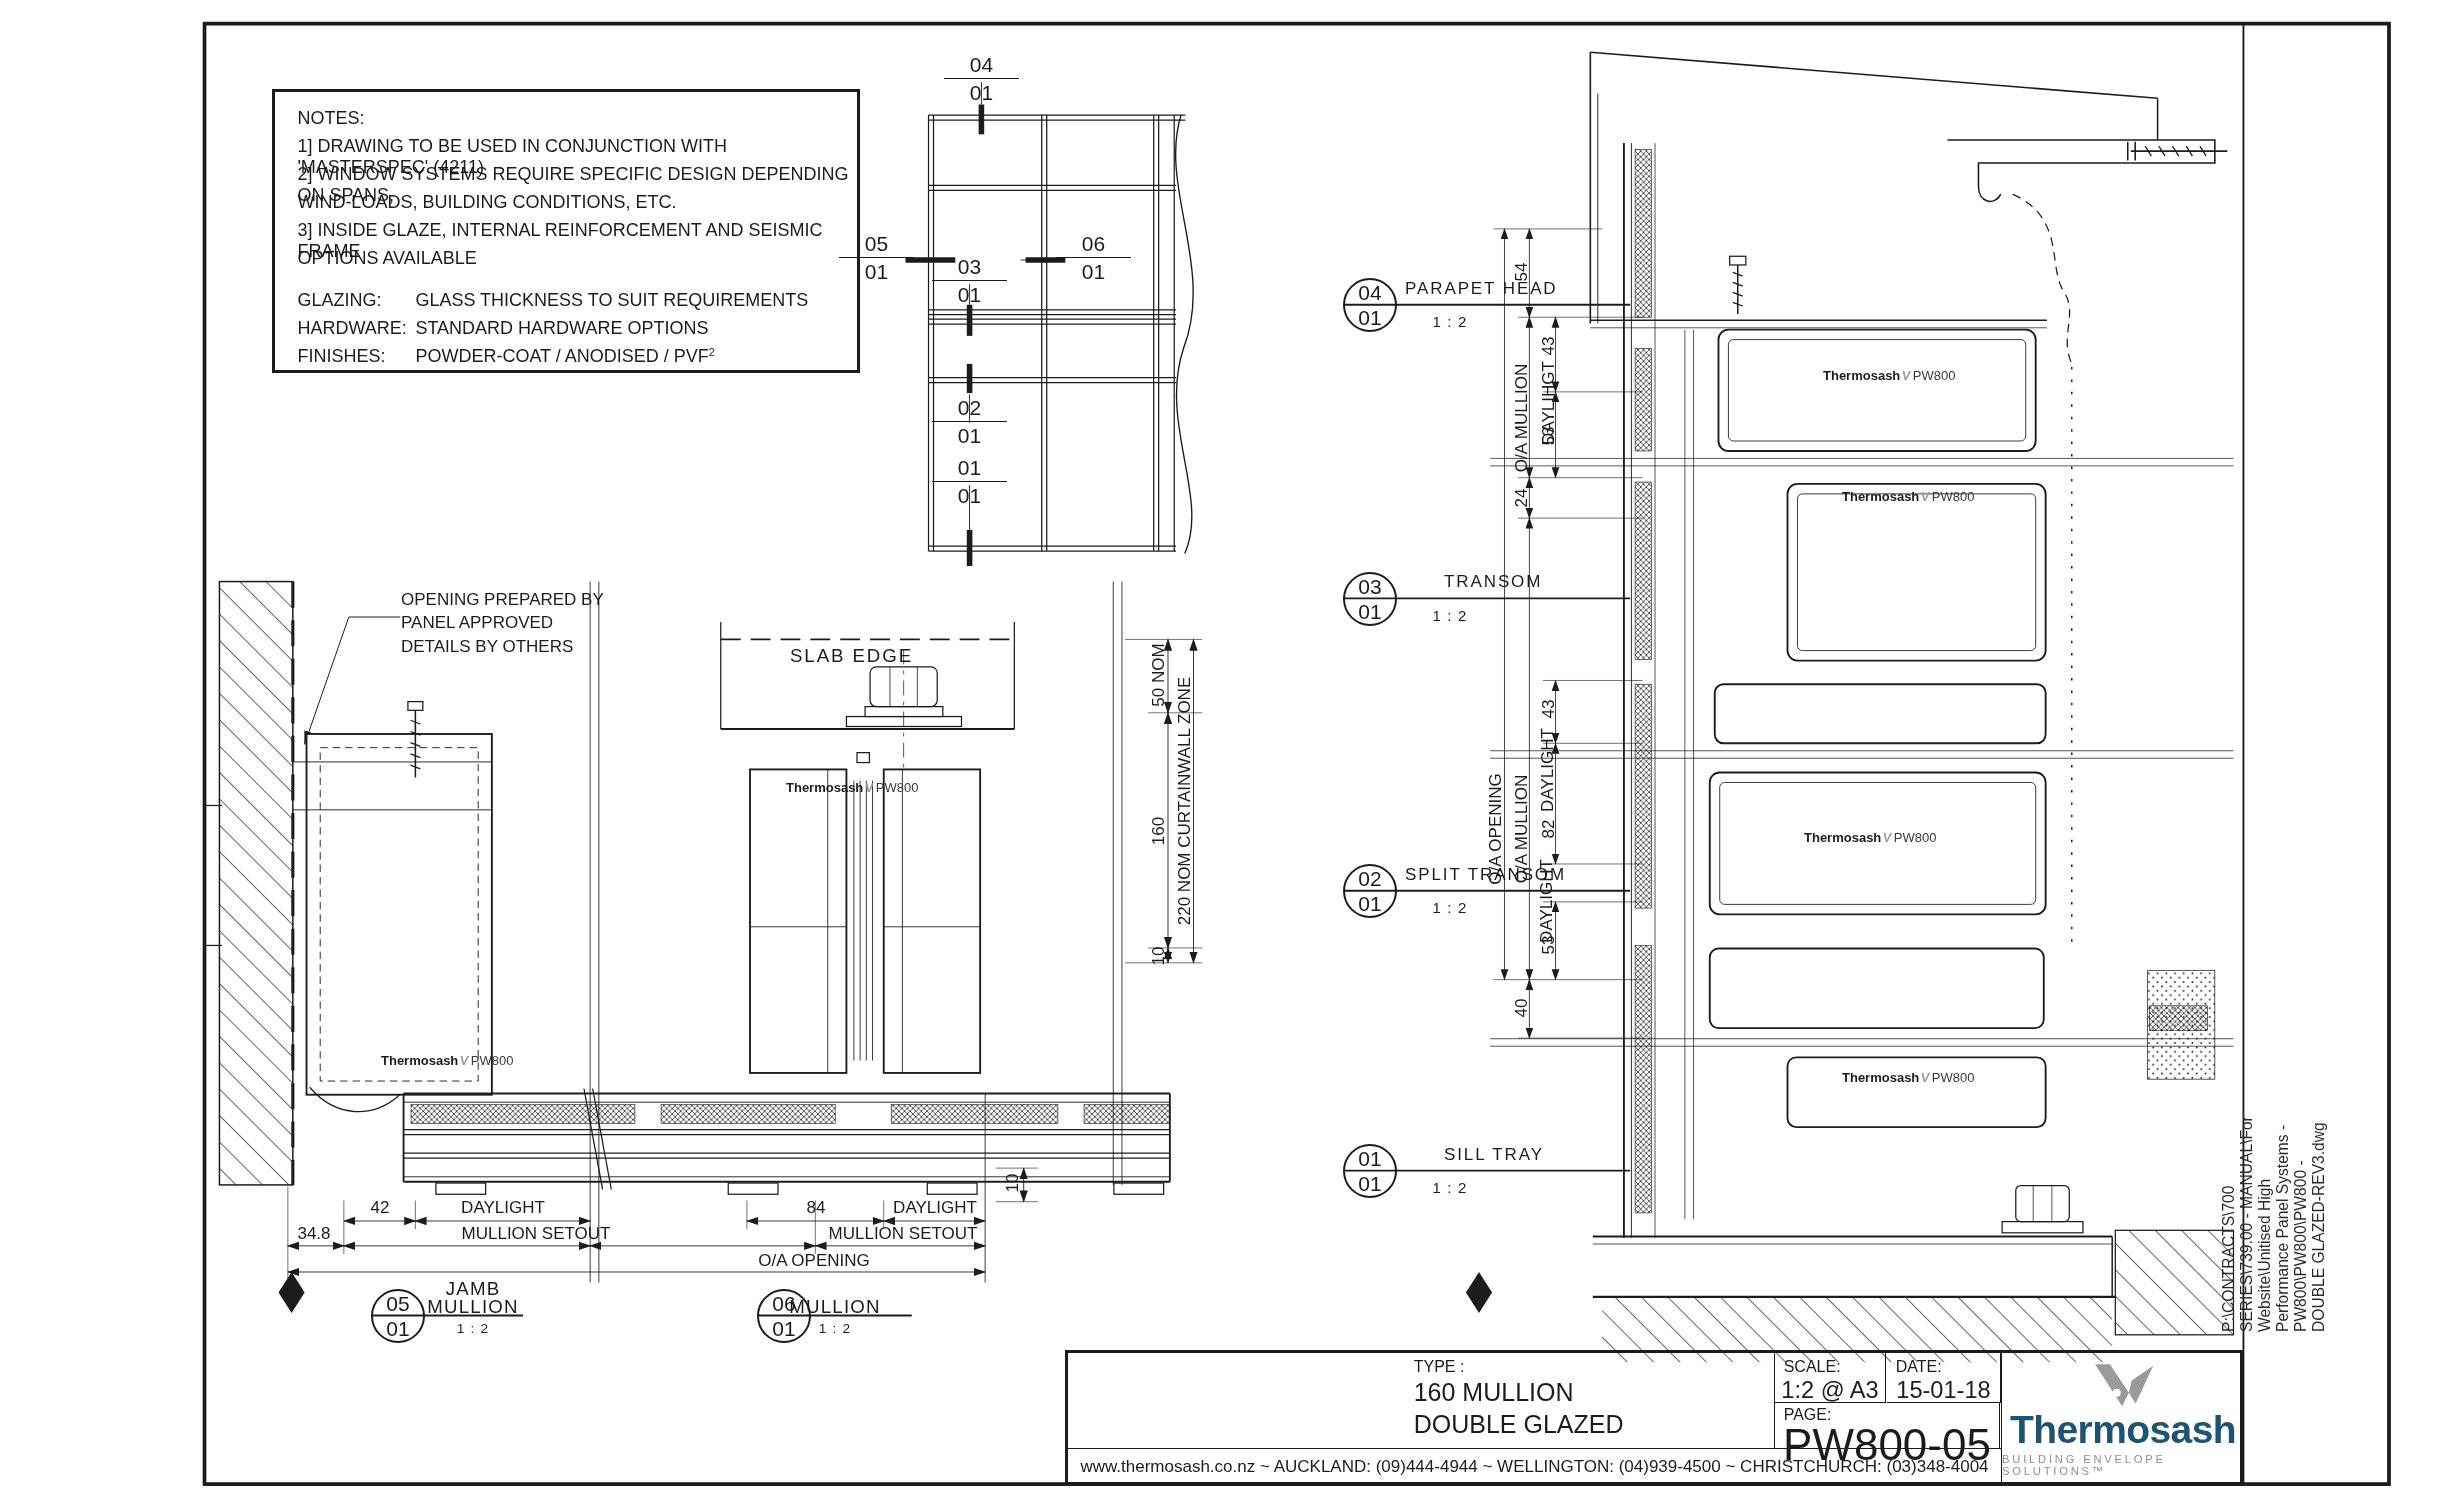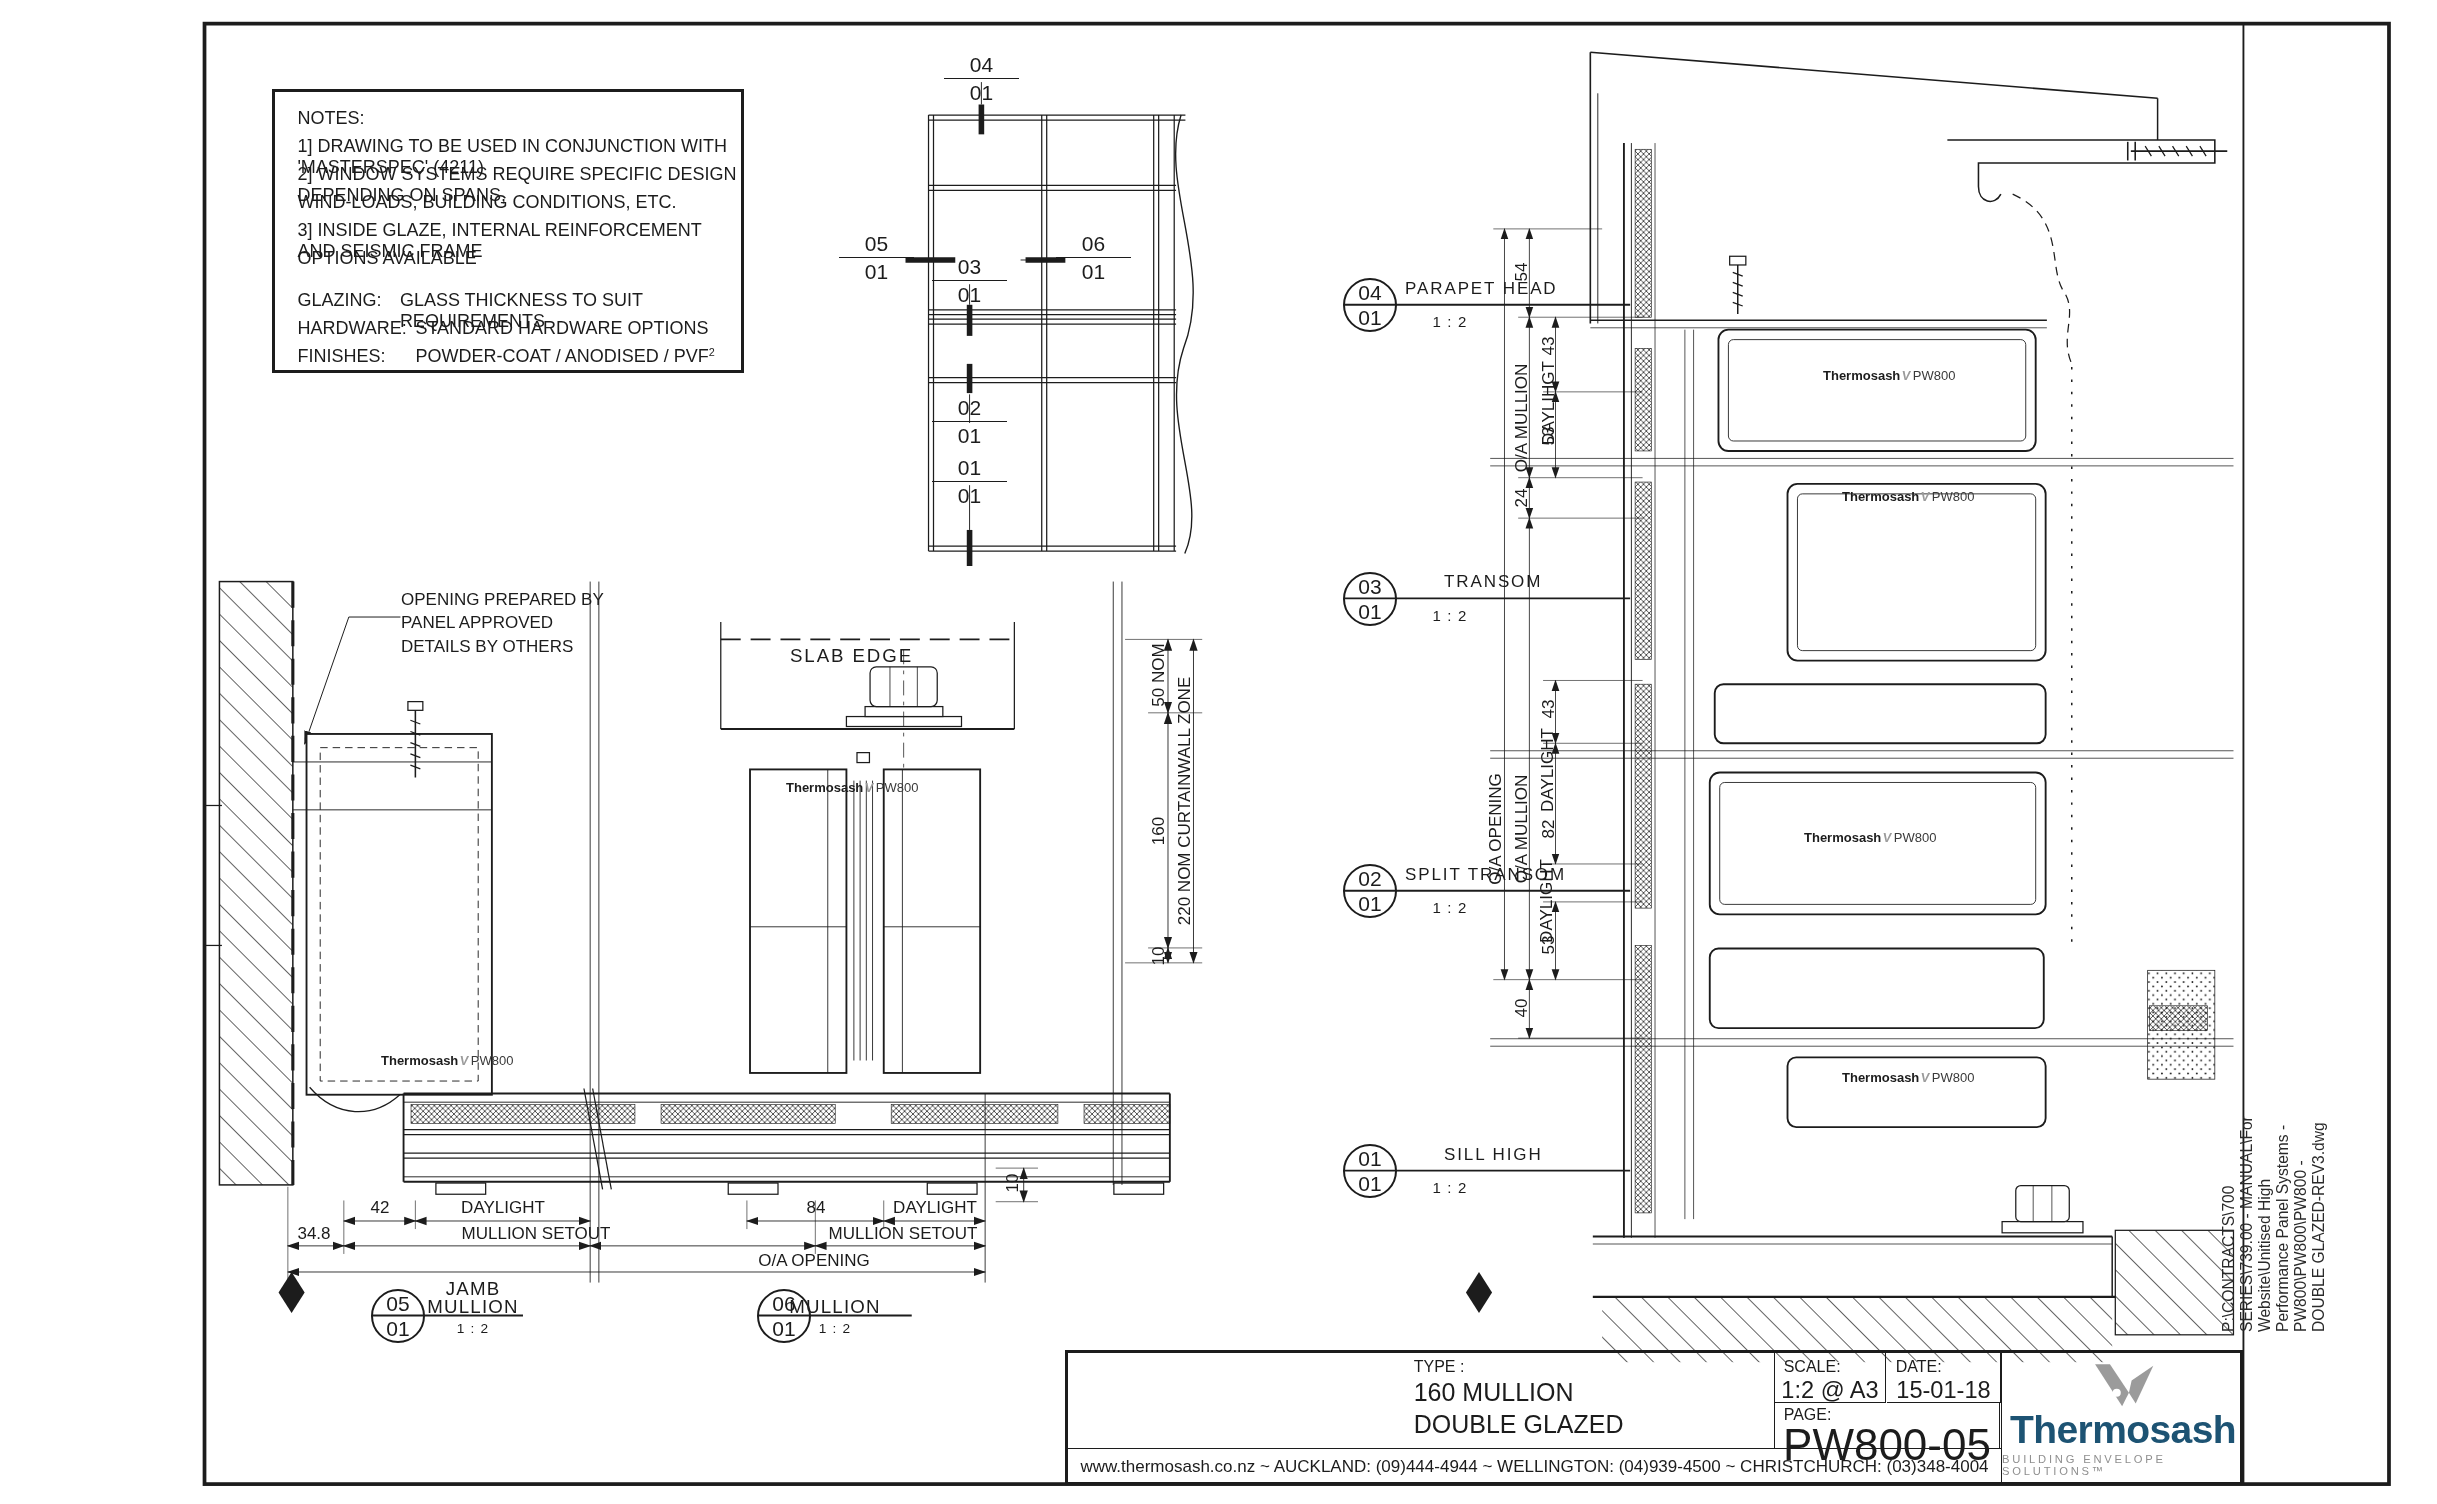--- a/index.html
+++ b/index.html
@@ -4,21 +4,21 @@
 <style>
   html,body{margin:0;padding:0;background:#e8e8e8;}
   #sheet{position:relative;width:2438px;height:1504px;background:#ffffff;overflow:hidden;
          font-family:"Liberation Sans",sans-serif;color:#1c1c1c;}
   svg.linework{position:absolute;left:0;top:0;pointer-events:none;}
   .t{position:absolute;white-space:nowrap;color:#1c1c1c;line-height:1.15;}
   .c{transform:translate(-50%,-50%);}
   .rot{transform:translate(-50%,-50%) rotate(-90deg);}
   .f22{font-size:13.7px;} .f27{font-size:17px;} .f30{font-size:18.7px;}
   
-  #notes{position:absolute;left:272px;top:89px;width:472px;height:284px;border:3.1px solid #1c1c1c;
+  #notes{position:absolute;left:272px;top:89px;width:588px;height:284px;border:3.1px solid #1c1c1c;
          box-sizing:border-box;padding:16px 0 0 22.4px;font-size:18px;}
   #notes .nline{height:28px;}
   #notes .spec{display:flex;height:28px;}
   #notes .spec .sl{width:118px;}
   #notes .specs{margin-top:14px;}
   sup{font-size:0.6em;}
   
   .frac{position:absolute;width:75px;text-align:center;font-size:21px;}
   .frac .top{height:27px;line-height:27px;}
   .frac .bar{border-top:1.9px solid #1c1c1c;height:0;}
@@ -400,21 +400,21 @@
   <div class="n1">02</div>
       <div class="n2">01</div>
 </div>
 <div class="dtitle" style="left:1405px;top:865px">SPLIT TRANSOM</div>
 <div class="dscale t c" style="left:1450px;top:908px">1 : 2</div>
 
 <div class="dcircle" style="left:1343px;top:1144px">
   <div class="n1">01</div>
       <div class="n2">01</div>
 </div>
-<div class="dtitle" style="left:1444px;top:1145px">SILL HIGH</div>
+<div class="dtitle" style="left:1444px;top:1145px">SILL TRAY</div>
 <div class="dscale t c" style="left:1450px;top:1188px">1 : 2</div>
 
 <div class="dcircle" style="left:371px;top:1289px">
   <div class="n1">05</div>
       <div class="n2">01</div>
 </div>
 <div class="t c f30" style="left:473px;top:1289px;letter-spacing:1.2px">JAMB</div>
 <div class="t c f30" style="left:473px;top:1307px;letter-spacing:1.2px">MULLION</div>
 <div class="t c f22" style="left:473px;top:1329px;letter-spacing:1.2px">1 : 2</div>
 

